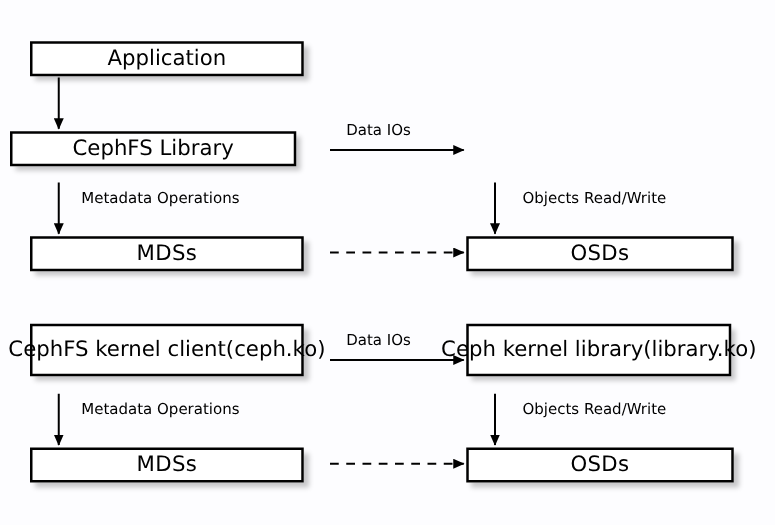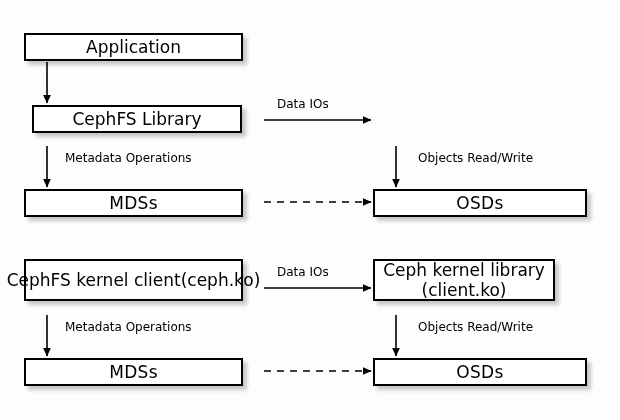--- a/index.html
+++ b/index.html
@@ -86,41 +86,41 @@
 
     <line x1="396" y1="315" x2="396" y2="356" stroke="#000000" stroke-width="1.6" marker-end="url(#arrowhead)"></line>
 
     <line x1="264" y1="371" x2="371" y2="371" stroke="#000000" stroke-width="1.6" stroke-dasharray="7,6" marker-end="url(#arrowhead)"></line>
   </svg>
 
   <div class="node" style="left:24px; top:33px; width:219px; height:28px;">
     <span class="ln">Application</span>
   </div>
 
-  <div class="node" style="left:32px; top:105px; width:210px; height:28px;">
+  <div class="node" style="left:8px; top:105px; width:229px; height:28px;">
     <span class="ln">CephFS Library</span>
   </div>
 
 
   <div class="node bold" style="left:24px; top:189px; width:219px; height:28px;">
     <span class="ln">MDSs</span>
   </div>
 
   <div class="node bold" style="left:373px; top:189px; width:214px; height:28px;">
     <span class="ln">OSDs</span>
   </div>
 
   <div class="node" style="left:24px; top:259px; width:219px; height:42px; ">
     <span class="ln">CephFS kernel client</span>
     <span class="ln">(ceph.ko)</span>
   </div>
 
-  <div class="node" style="left:373px; top:259px; width:182px; height:42px; flex-direction:column;">
+  <div class="node" style="left:373px; top:259px; width:212px; height:42px; flex-direction:row;">
     <span class="ln">Ceph kernel library</span>
-    <span class="ln">(client.ko)</span>
+    <span class="ln">(library.ko)</span>
   </div>
 
   <div class="node bold" style="left:24px; top:358px; width:219px; height:28px;">
     <span class="ln">MDSs</span>
   </div>
 
   <div class="node bold" style="left:373px; top:358px; width:214px; height:28px;">
     <span class="ln">OSDs</span>
   </div>
 

